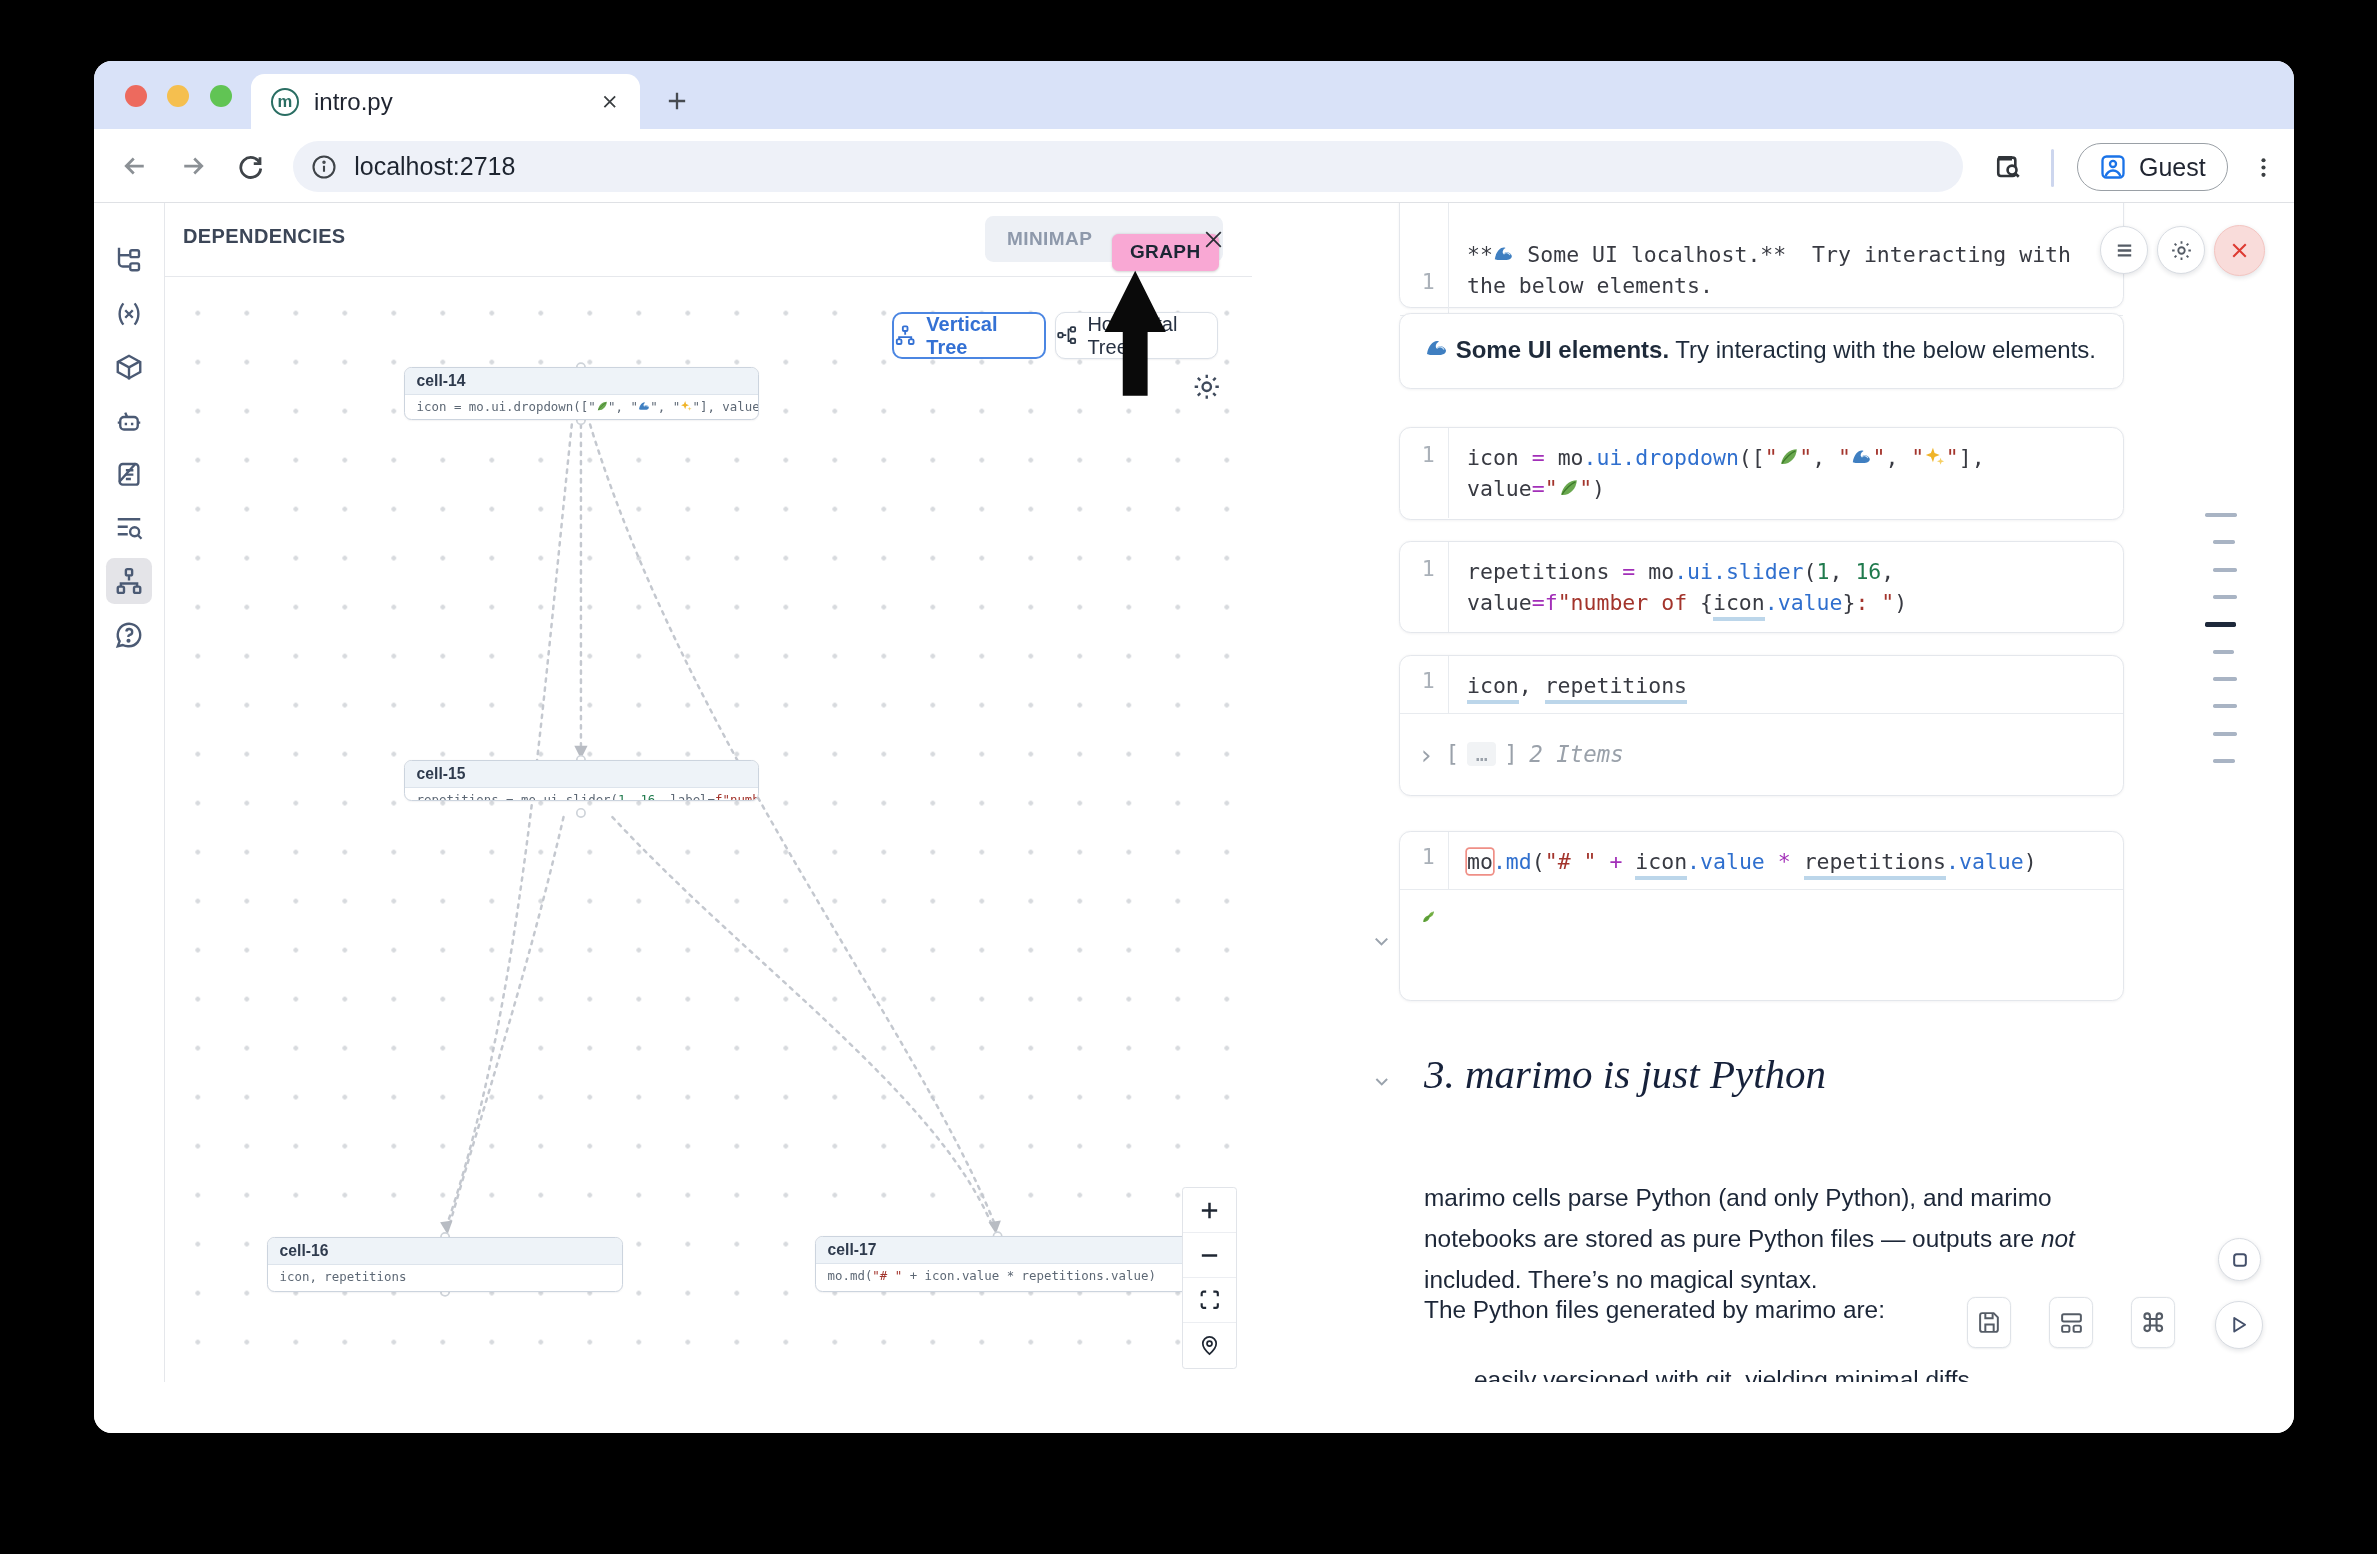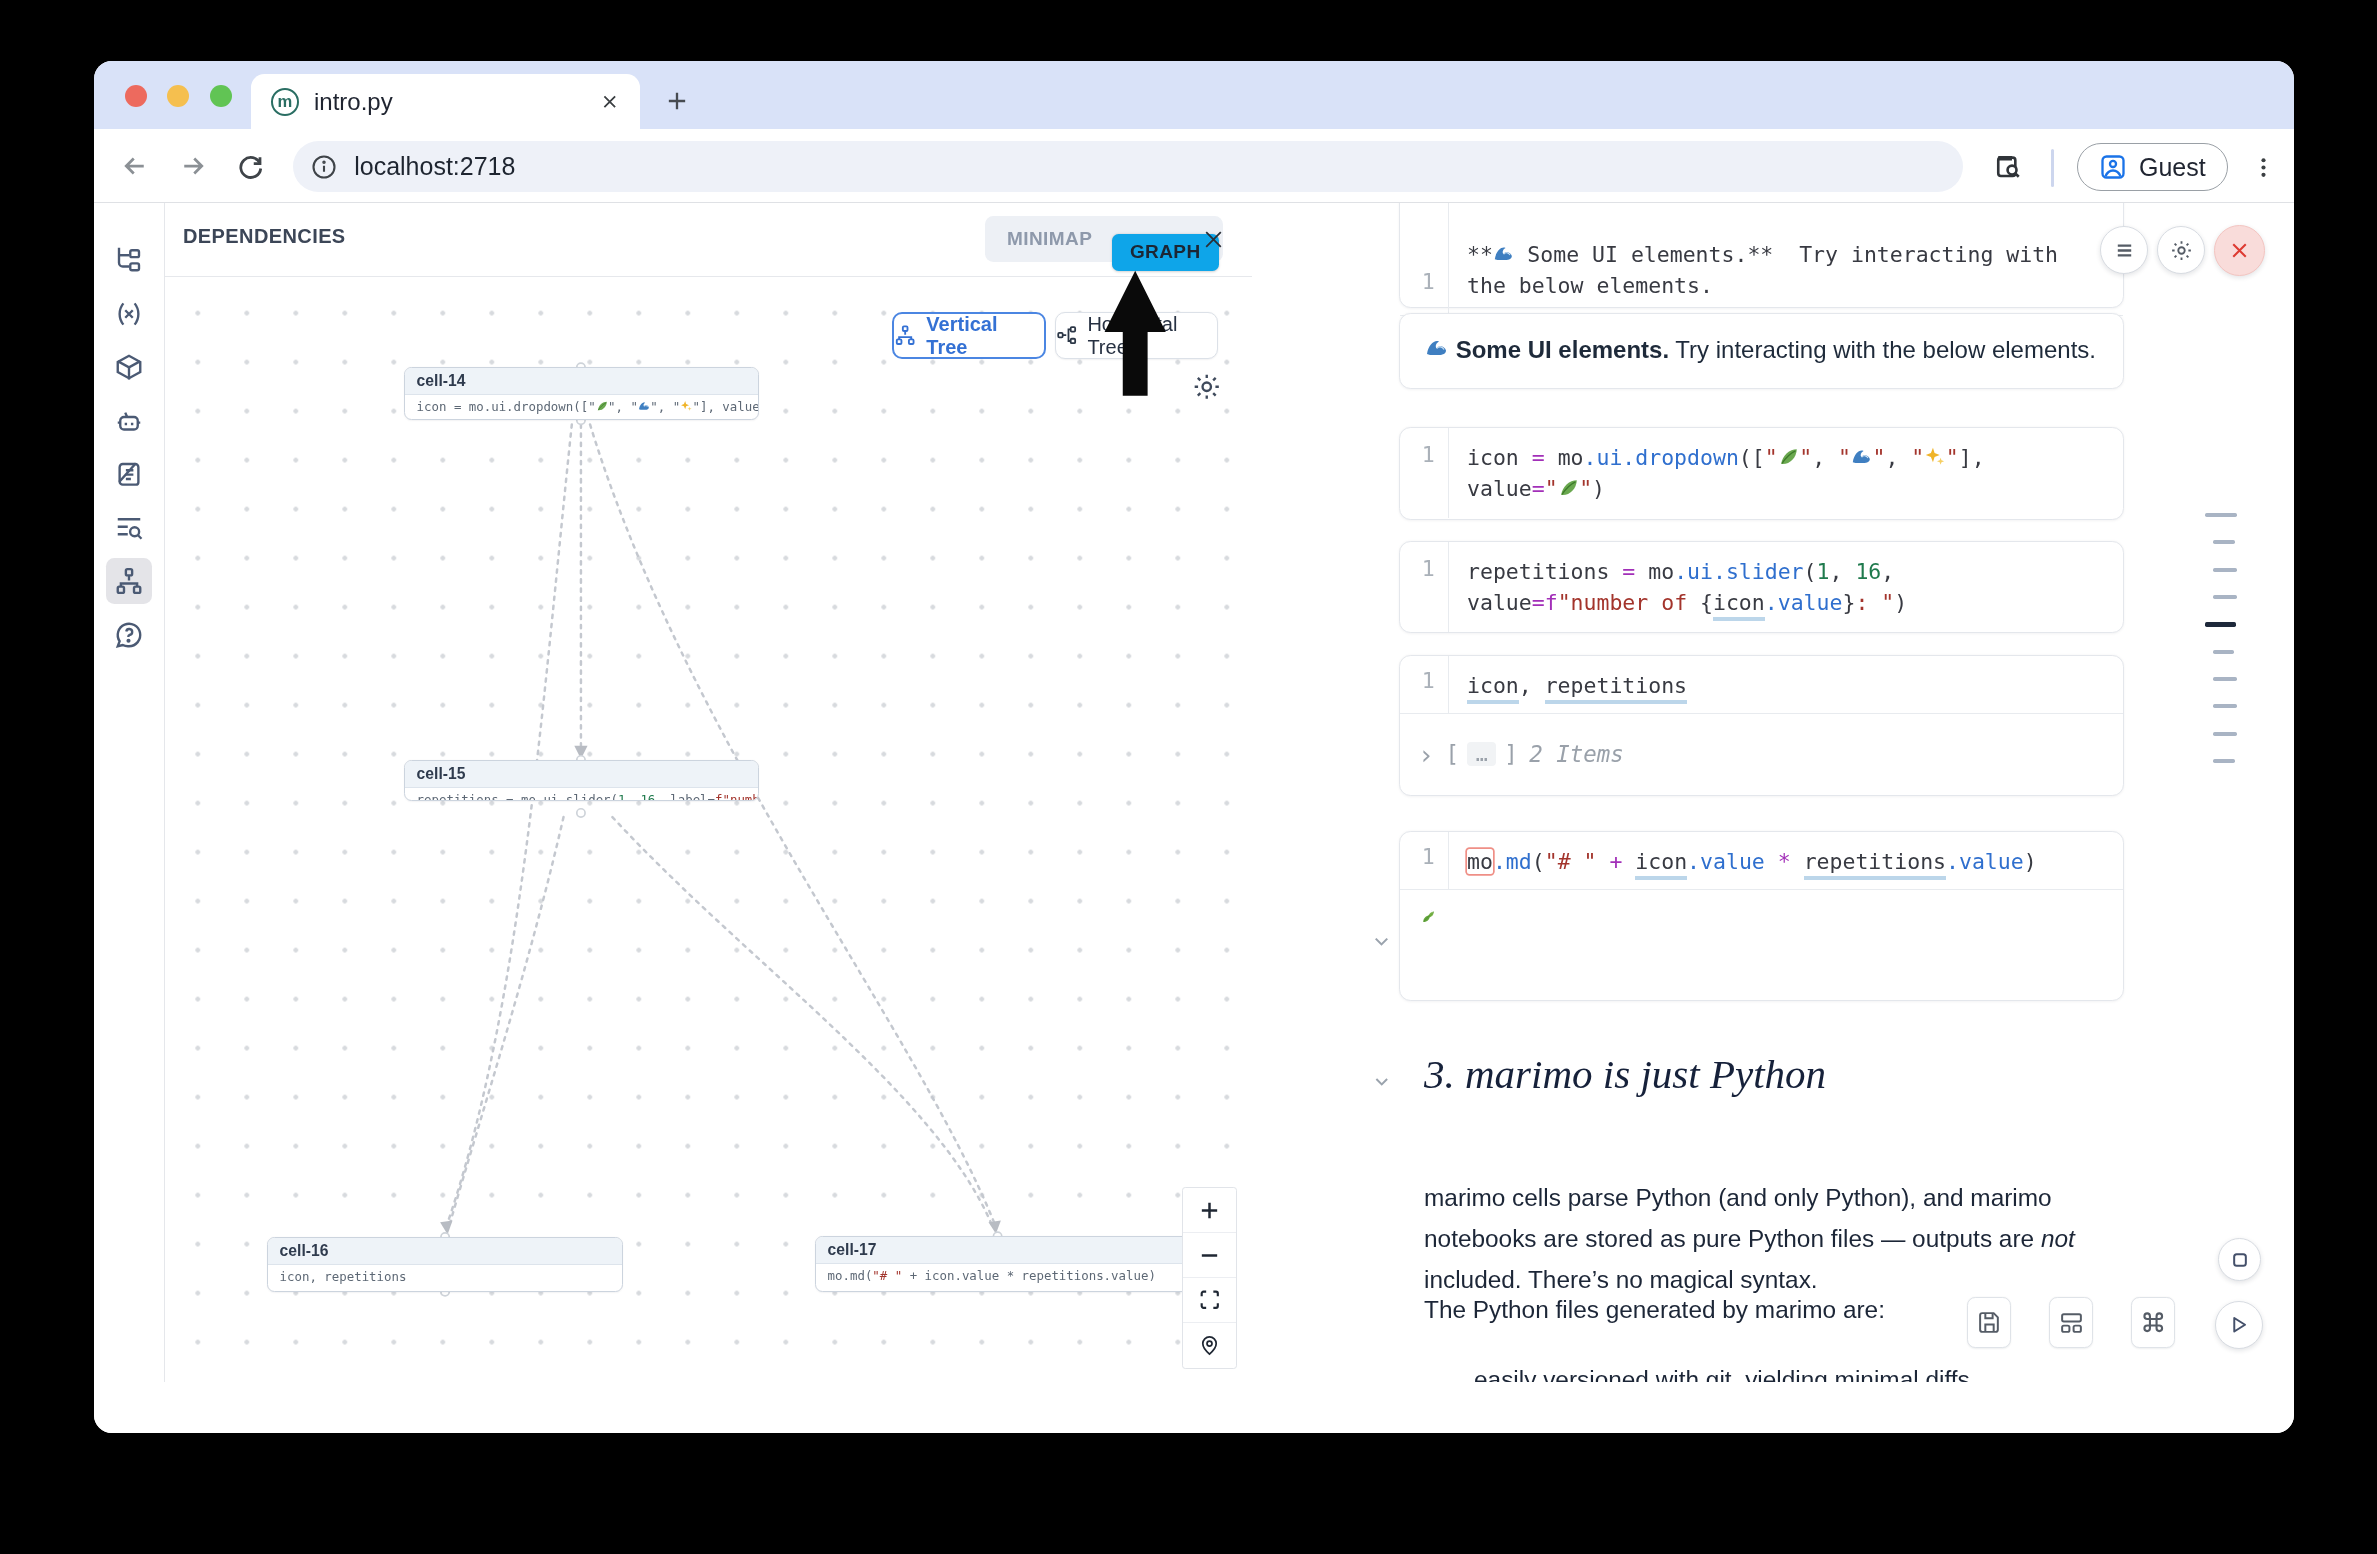--- a/index.html
+++ b/index.html
@@ -47,21 +47,21 @@
 
   
   .panel-header { position:absolute; left:71px; top:0; width:1087px; height:74px;
     border-bottom:1.2px solid #e6e8ec; background:#fff; }
   .panel-title { position:absolute; left:18px; top:21.5px; font-size:20px; font-weight:700;
     letter-spacing:0.4px; color:#3c4657; }
   .seg { position:absolute; left:820px; top:13.3px; height:46px; background:#edf0f5; border-radius:8.3px;
     display:flex; align-items:center; padding:4.1px; gap:1.7px; }
   .seg-item { font-size:19px; font-weight:700; letter-spacing:0.4px; color:#8e99ab;
     padding:7.5px 18px; border-radius:6.6px; }
-  .seg-item.active { background:#0ea5e9; color:#1c2634; box-shadow:0 0.8px 2.5px rgba(0,0,0,.18);margin-top:26px; }
+  .seg-item.active { background:#f9a8d4; color:#1c2634; box-shadow:0 0.8px 2.5px rgba(0,0,0,.18);margin-top:26px; }
   .panel-x { position:absolute; left:1032px; top:20px; width:33px; height:33px; display:flex;
     align-items:center; justify-content:center; }
 
   .graph { position:absolute; left:71px; top:74px; width:1087px; height:1105px; background:#fff;
     background-image:radial-gradient(circle,#d7dade 2.2px,transparent 2.3px);
     background-size:49px 49px; background-position:8.3px 11.6px; overflow:hidden; }
 
   .treebtn { position:absolute; top:35px; height:47px; border-radius:10px; background:#fff;
     display:flex; align-items:center; justify-content:center; gap:10px; font-size:20px; }
   .treebtn.vert { left:727px; width:154px; border:2.1px solid #4b86e2; color:#3471d4; font-weight:600; }
@@ -385,21 +385,21 @@
     </div>
 
     <div class="notebook">
 
       <div class="card" style="top:-89px; height:194px">
         <div class="gutter" style="top:154px">1</div>
         <div class="codebox" style="padding-top:124px">
             <div class="cl"><span class="tok-id">**</span><span class="em" title="🌊"><svg viewBox="0 0 24 24">
                   <path d="M2 18C3.5 8.5 9.5 3.5 14 5.5 11 7 10 10 11.5 12.5 14 8.5 20 10.5 21 14.5 21 17.5 18 19 14 19H5Z" fill="#3f7fc1"></path>
                   <path d="M12 12.5c1.5-2.5 5.5-2 7 1" stroke="#cfe3f4" stroke-width="1.2" fill="none"></path>
-                </svg></span><span class="tok-id"> Some UI elements.**  Try interacting with</span></div>
+                </svg></span><span class="tok-id"> Some UI localhost.**  Try interacting with</span></div>
             <div class="cl"><span class="tok-id">the below elements.</span></div>
           </div>
         <div class="divline"></div>
         <div class="cfgrow">
           <span class="lab">r</span>
           <span class="cfgbox"></span>
           <span class="lab">f</span>
           <span class="cfgbox"></span>
           <span>
             <svg width="23" height="23" viewBox="0 0 24 24" stroke="#3076c9" stroke-width="2" fill="none">

